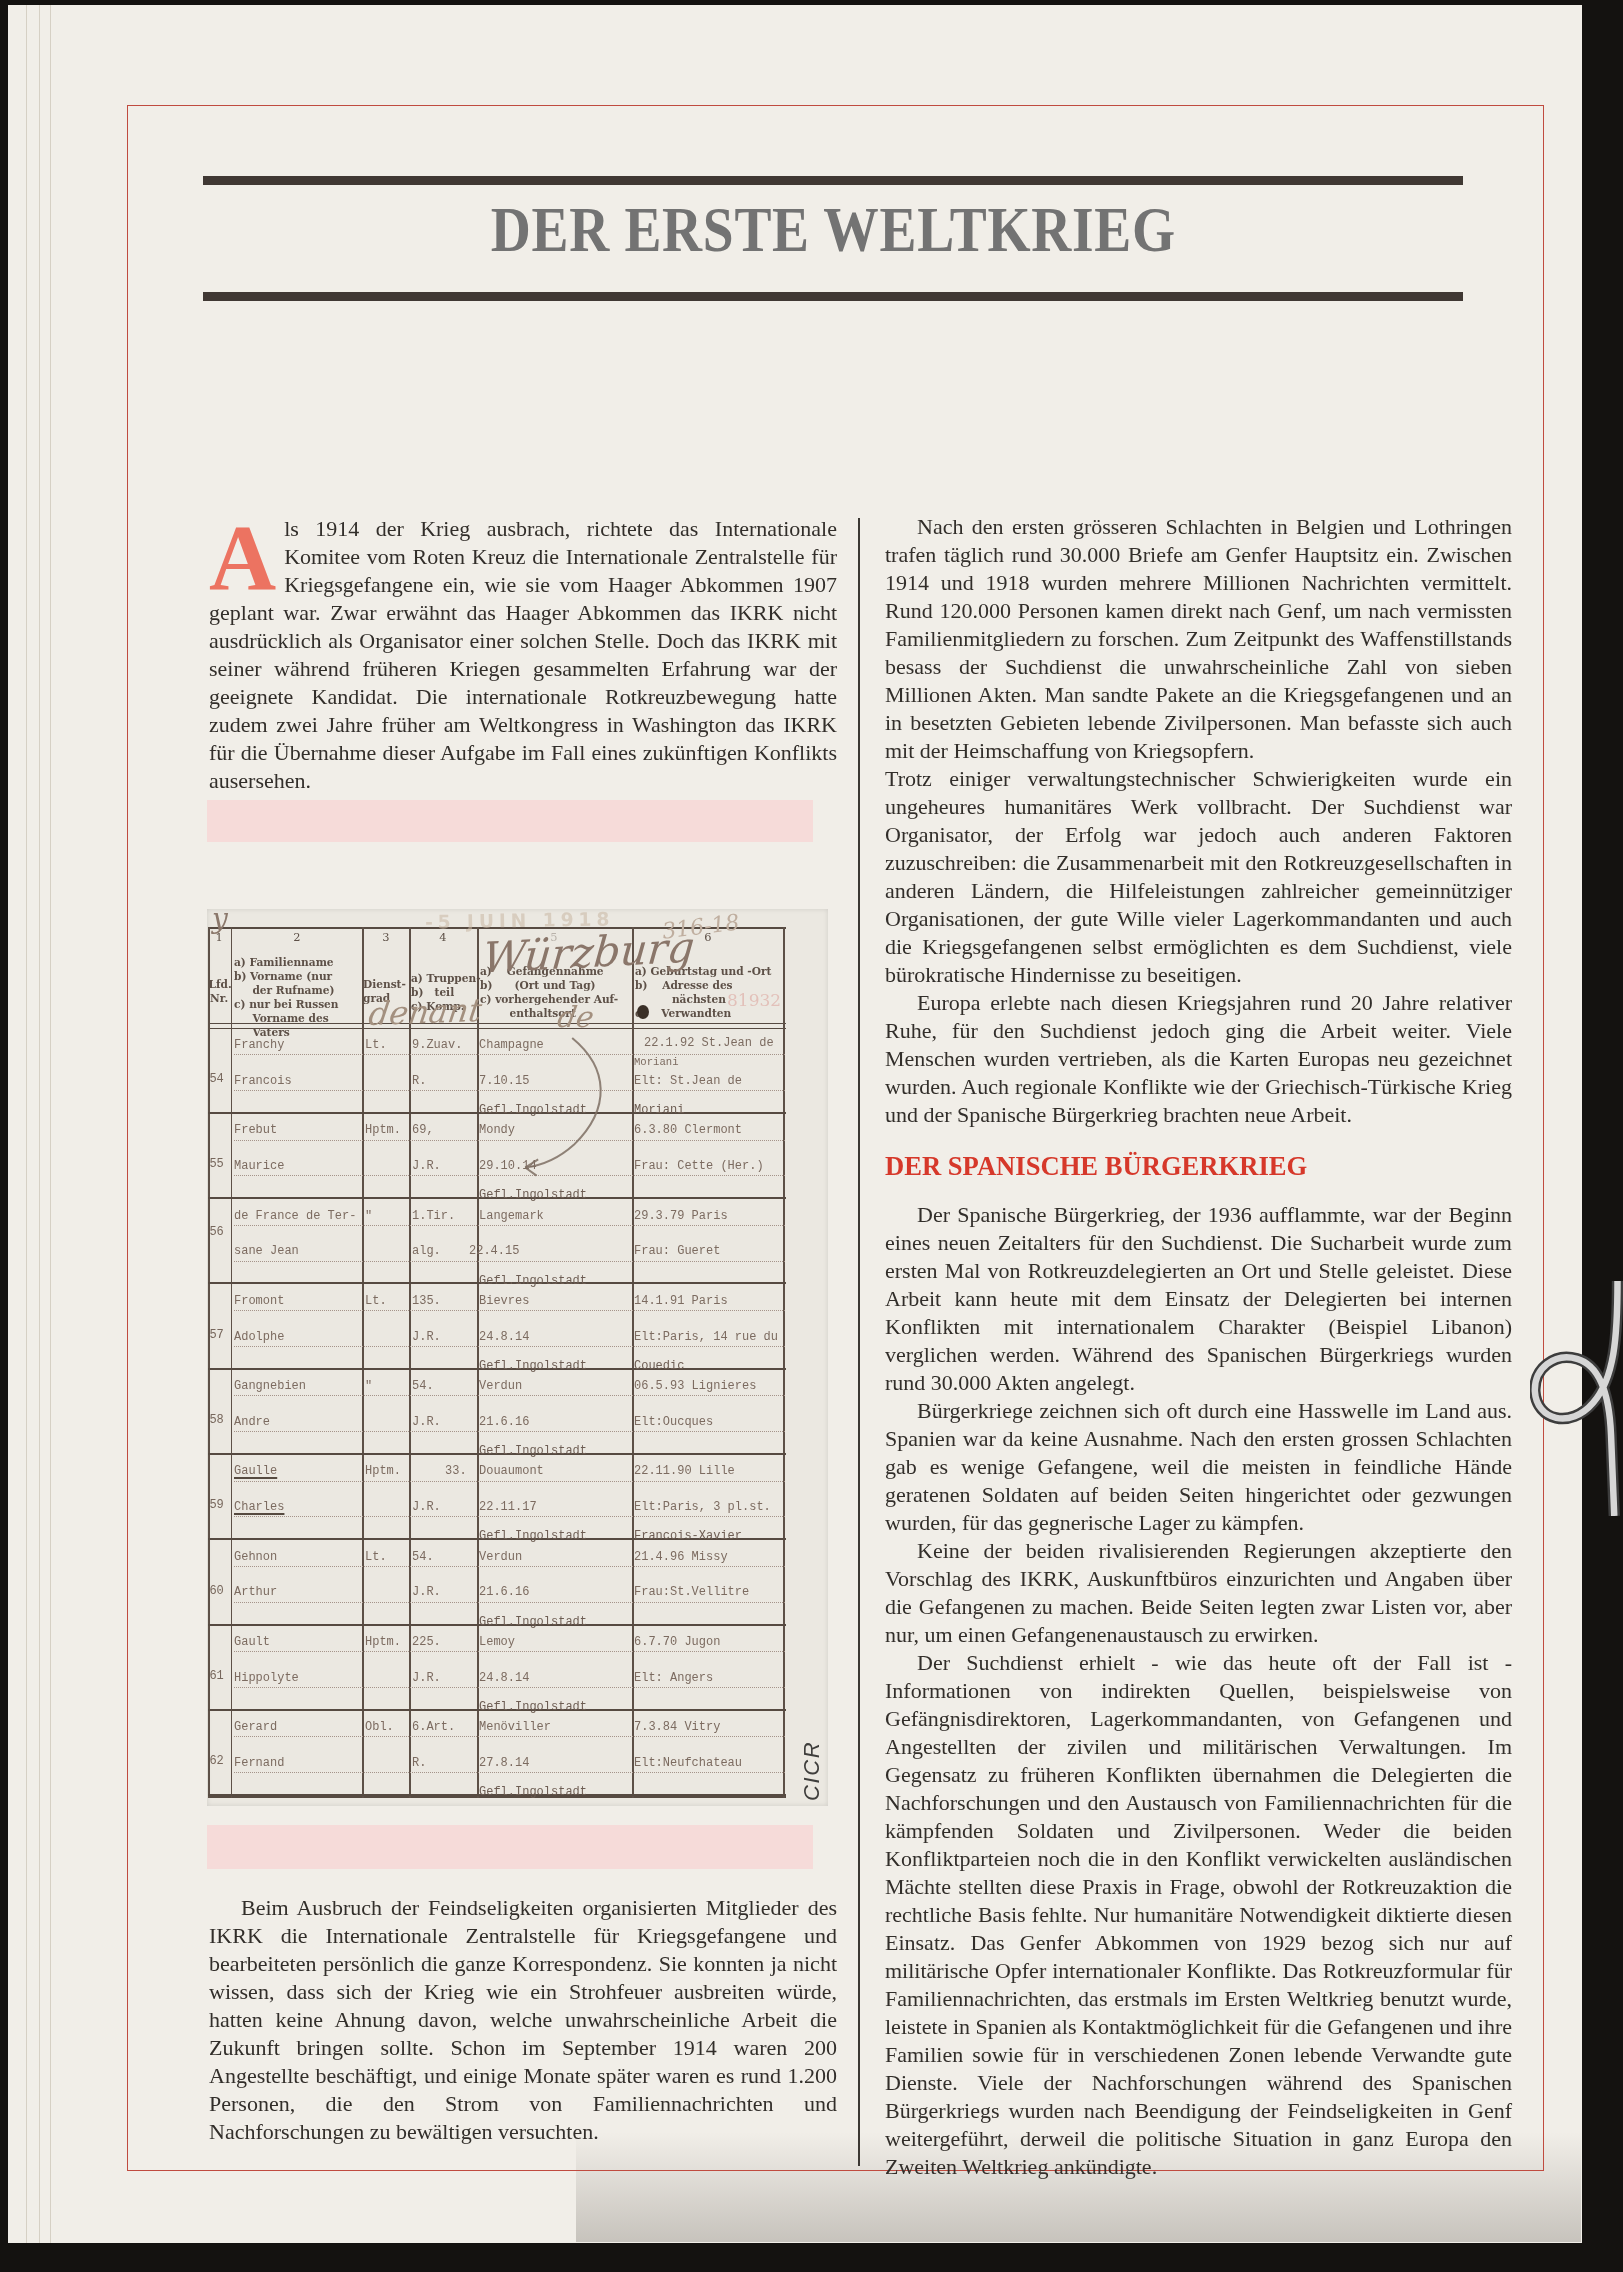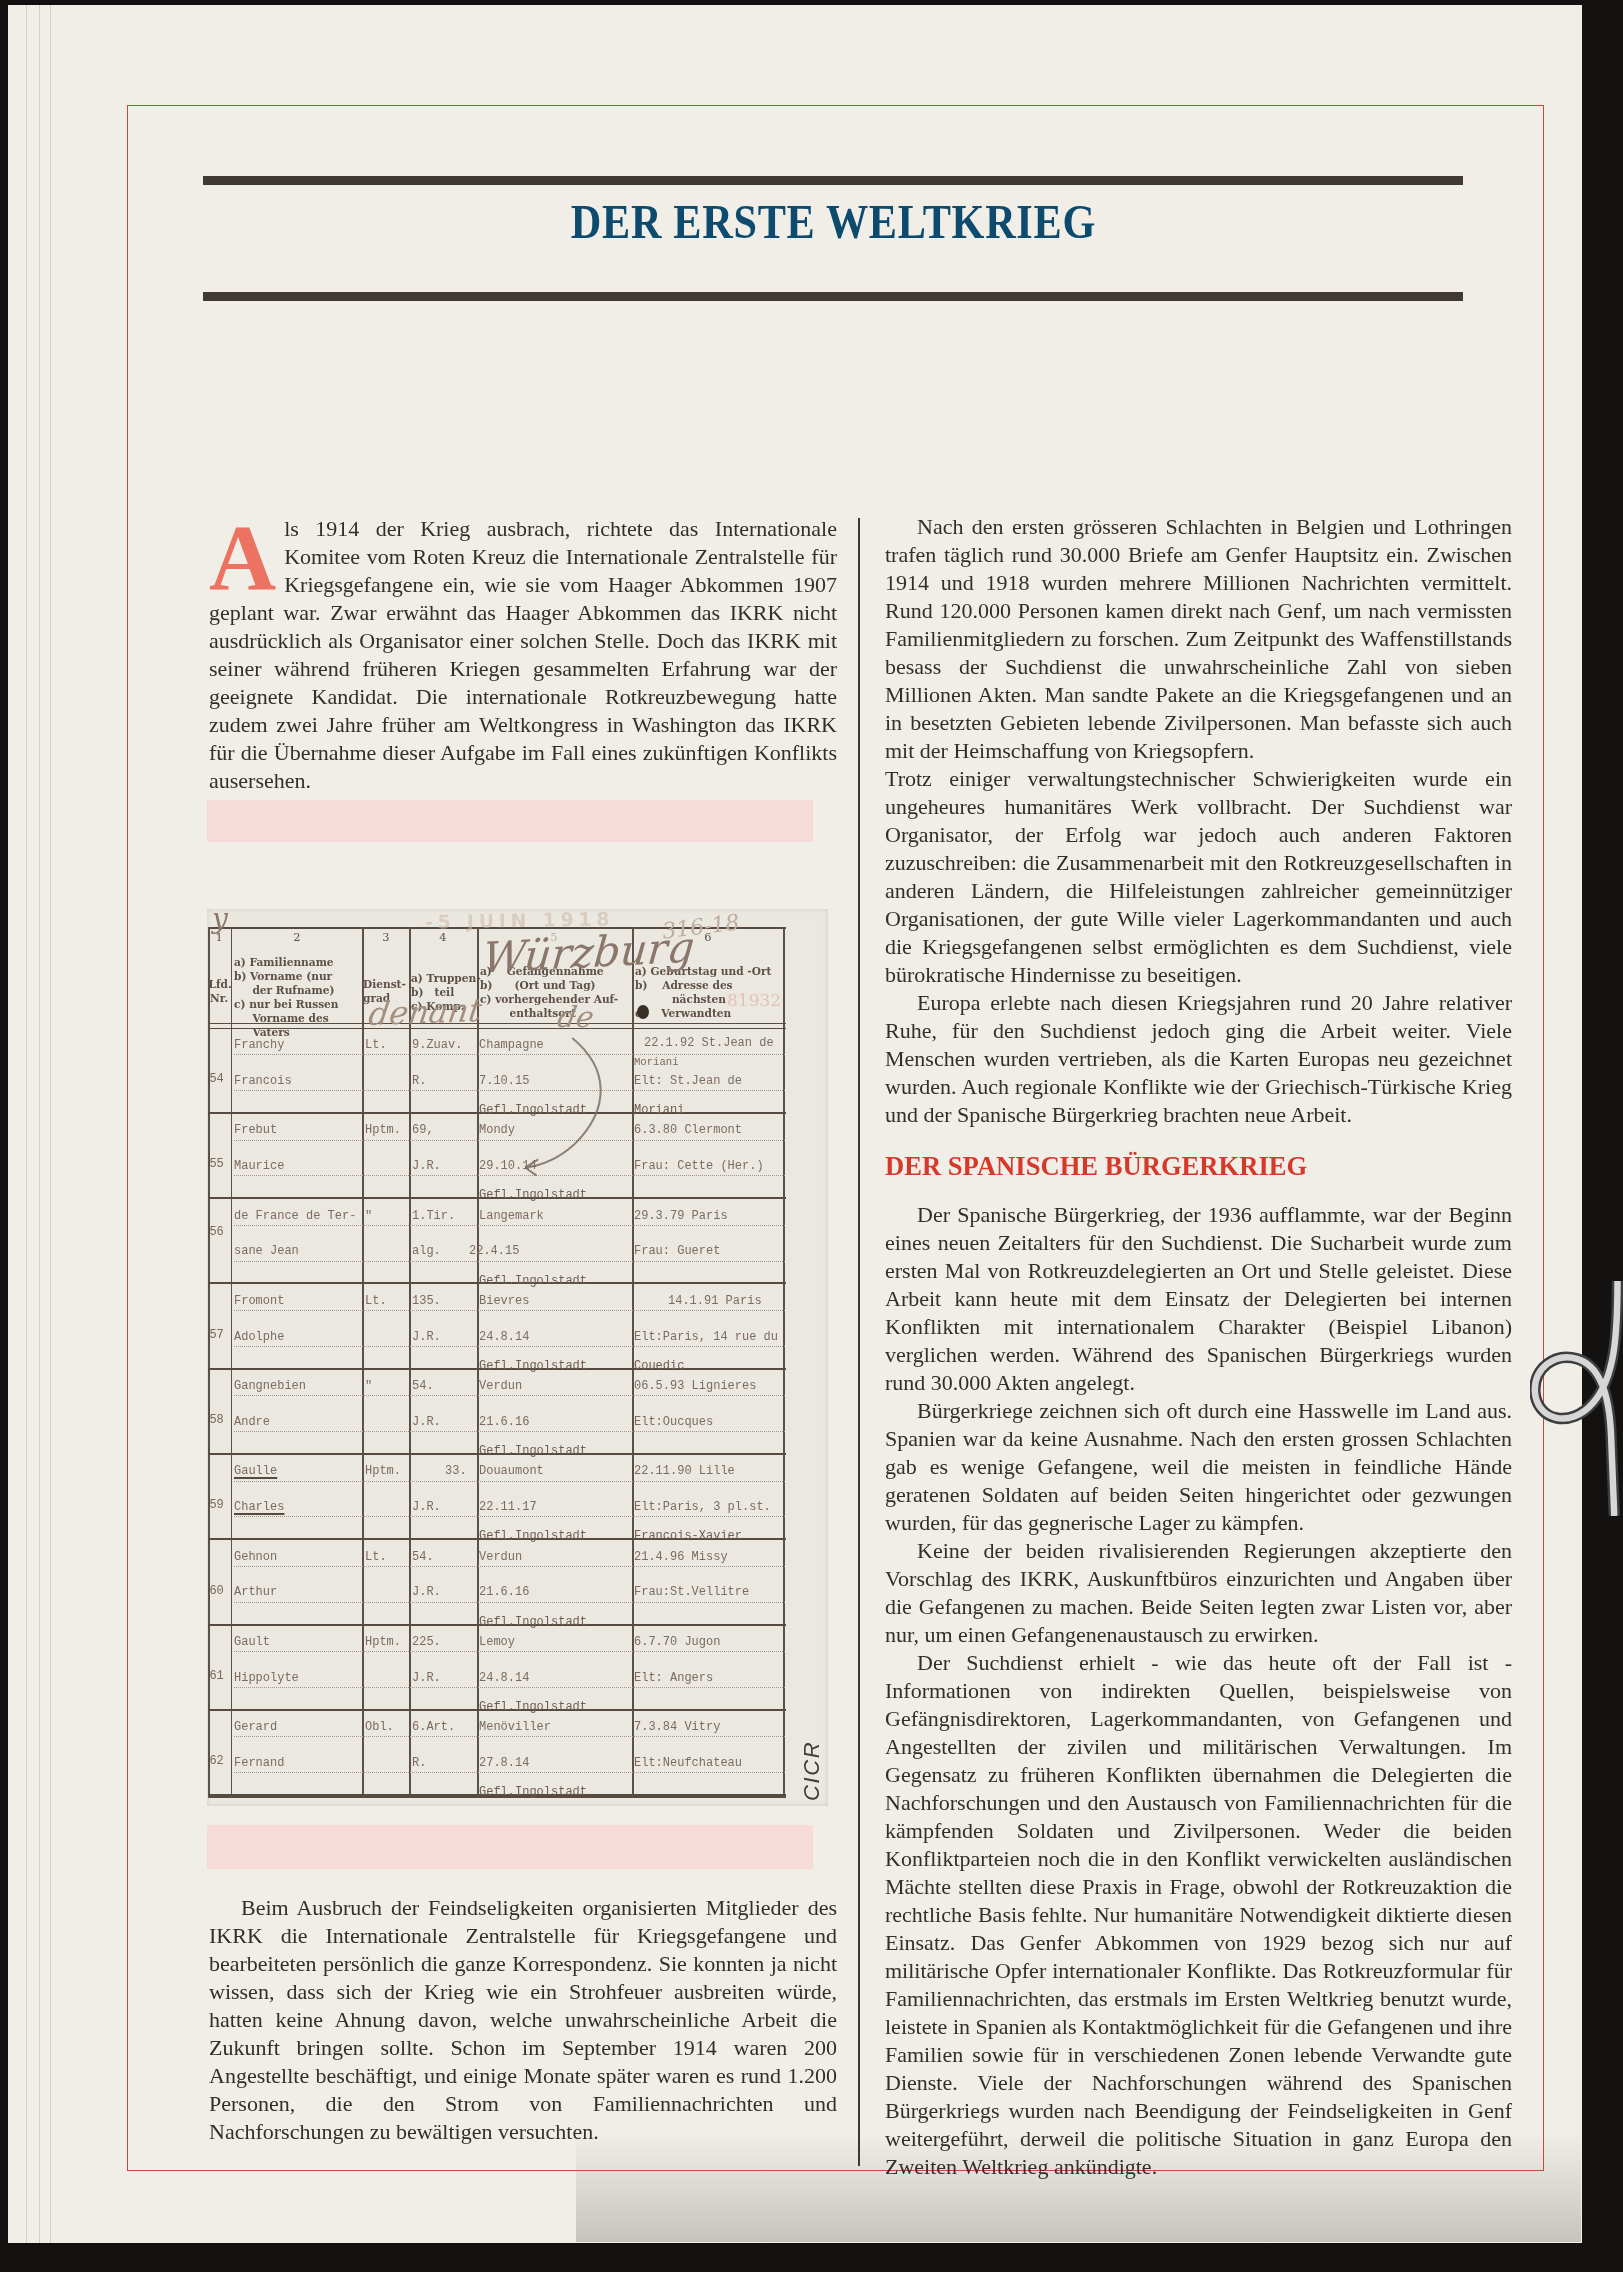--- a/index.html
+++ b/index.html
@@ -9,21 +9,21 @@
   .page{position:absolute;left:8px;top:4.9px;width:1574px;height:2238px;background:#f1eee8;}
   .page-edge-line{position:absolute;top:0;width:0.8px;height:100%;background:#d6d0c4;}
   .bottom-shadow{position:absolute;left:568px;top:2127px;width:1005px;height:110px;
                  background:linear-gradient(to bottom,rgba(90,84,76,0) ,rgba(90,84,76,0.28));}
   
   .frame{position:absolute;left:119px;top:100px;width:1415px;height:2064px;
          border:1.6px solid #c04b3f;}
   
   .rule{position:absolute;left:195px;width:1260px;height:9px;background:#403833;}
   .title{position:absolute;left:195px;top:188px;width:1260px;text-align:center;
-         font-weight:700;font-size:48px;color:#0c4a6e;line-height:1.2;}
+         font-weight:700;font-size:63px;color:#737373;line-height:1.2;}
   .title span{display:inline-block;transform:scaleX(0.88);letter-spacing:0.8px;}
   
   .colrule{position:absolute;left:850px;top:513px;width:1.6px;height:1648px;background:#3c3833;}
   .body-text{font-size:22px;line-height:28px;color:#322e2a;text-align:justify;}
   .leftcol{position:absolute;left:201px;top:510px;width:628px;}
   .leftbottom{position:absolute;left:201px;top:1889px;width:628px;}
   .rightcol{position:absolute;left:877px;top:508px;width:627px;}
   .ind{text-indent:32px;}
   .dropcap{float:left;font-size:93px;line-height:75px;font-weight:600;color:#ec7361;
            margin:4.9px 8px 0 0;}
@@ -185,21 +185,21 @@
             <div class="hb" style="top: 459px;"></div>
             <div class="t num" style="left: 2.4px; top: 419px; width: 19.5px;">57</div>
             <div class="t typed" style="left: 27px; top: 385px; width: 126px;">Fromont</div>
             <div class="t typed" style="left: 27px; top: 421px; width: 126px;">Adolphe</div>
             <div class="t typed" style="left: 158px; top: 385px; width: 42px;">Lt.</div>
             <div class="t typed" style="left: 205px; top: 385px; width: 63px;">135.</div>
             <div class="t typed" style="left: 205px; top: 421px; width: 63px;">J.R.</div>
             <div class="t typed" style="left: 272px; top: 385px; width: 150px;">Bievres</div>
             <div class="t typed" style="left: 272px; top: 421px; width: 150px;">24.8.14</div>
             <div class="t typed camp" style="left: 272px; top: 450px; width: 150px;">Gefl.Ingolstadt</div>
-            <div class="t typed" style="left: 427px; top: 385px; width: 149px; margin-left: 34px;">14.1.91 Paris</div>
+            <div class="t typed" style="left: 427px; top: 385px; width: 149px;">14.1.91 Paris</div>
             <div class="t typed" style="left: 427px; top: 421px; width: 149px;">Elt:Paris, 14 rue du</div>
             <div class="t typed camp" style="left: 427px; top: 450px; width: 149px;">Couedic</div>
             <div class="dr" style="top: 486px;"></div>
             <div class="dr" style="top: 522px;"></div>
             <div class="hb" style="top: 544px;"></div>
             <div class="t num" style="left: 2.4px; top: 504px; width: 19.5px;">58</div>
             <div class="t typed" style="left: 27px; top: 470px; width: 126px;">Gangnebien</div>
             <div class="t typed" style="left: 27px; top: 506px; width: 126px;">Andre</div>
             <div class="t typed" style="left: 158px; top: 470px; width: 42px;">"</div>
             <div class="t typed" style="left: 205px; top: 470px; width: 63px;">54.</div>

